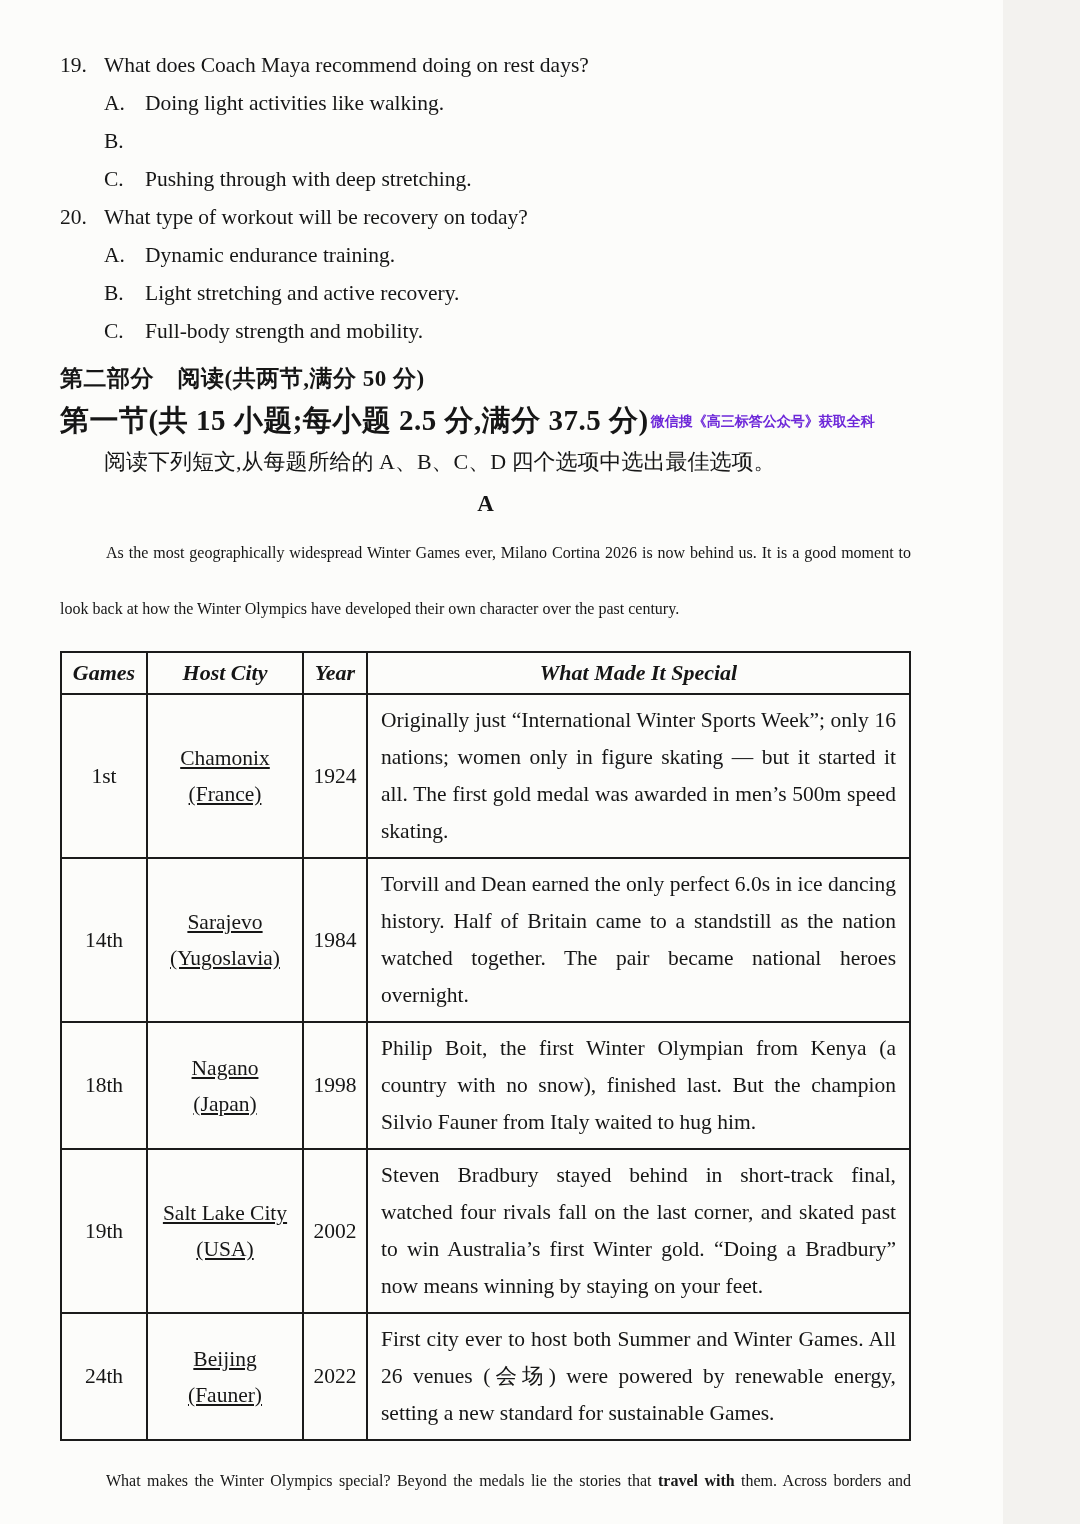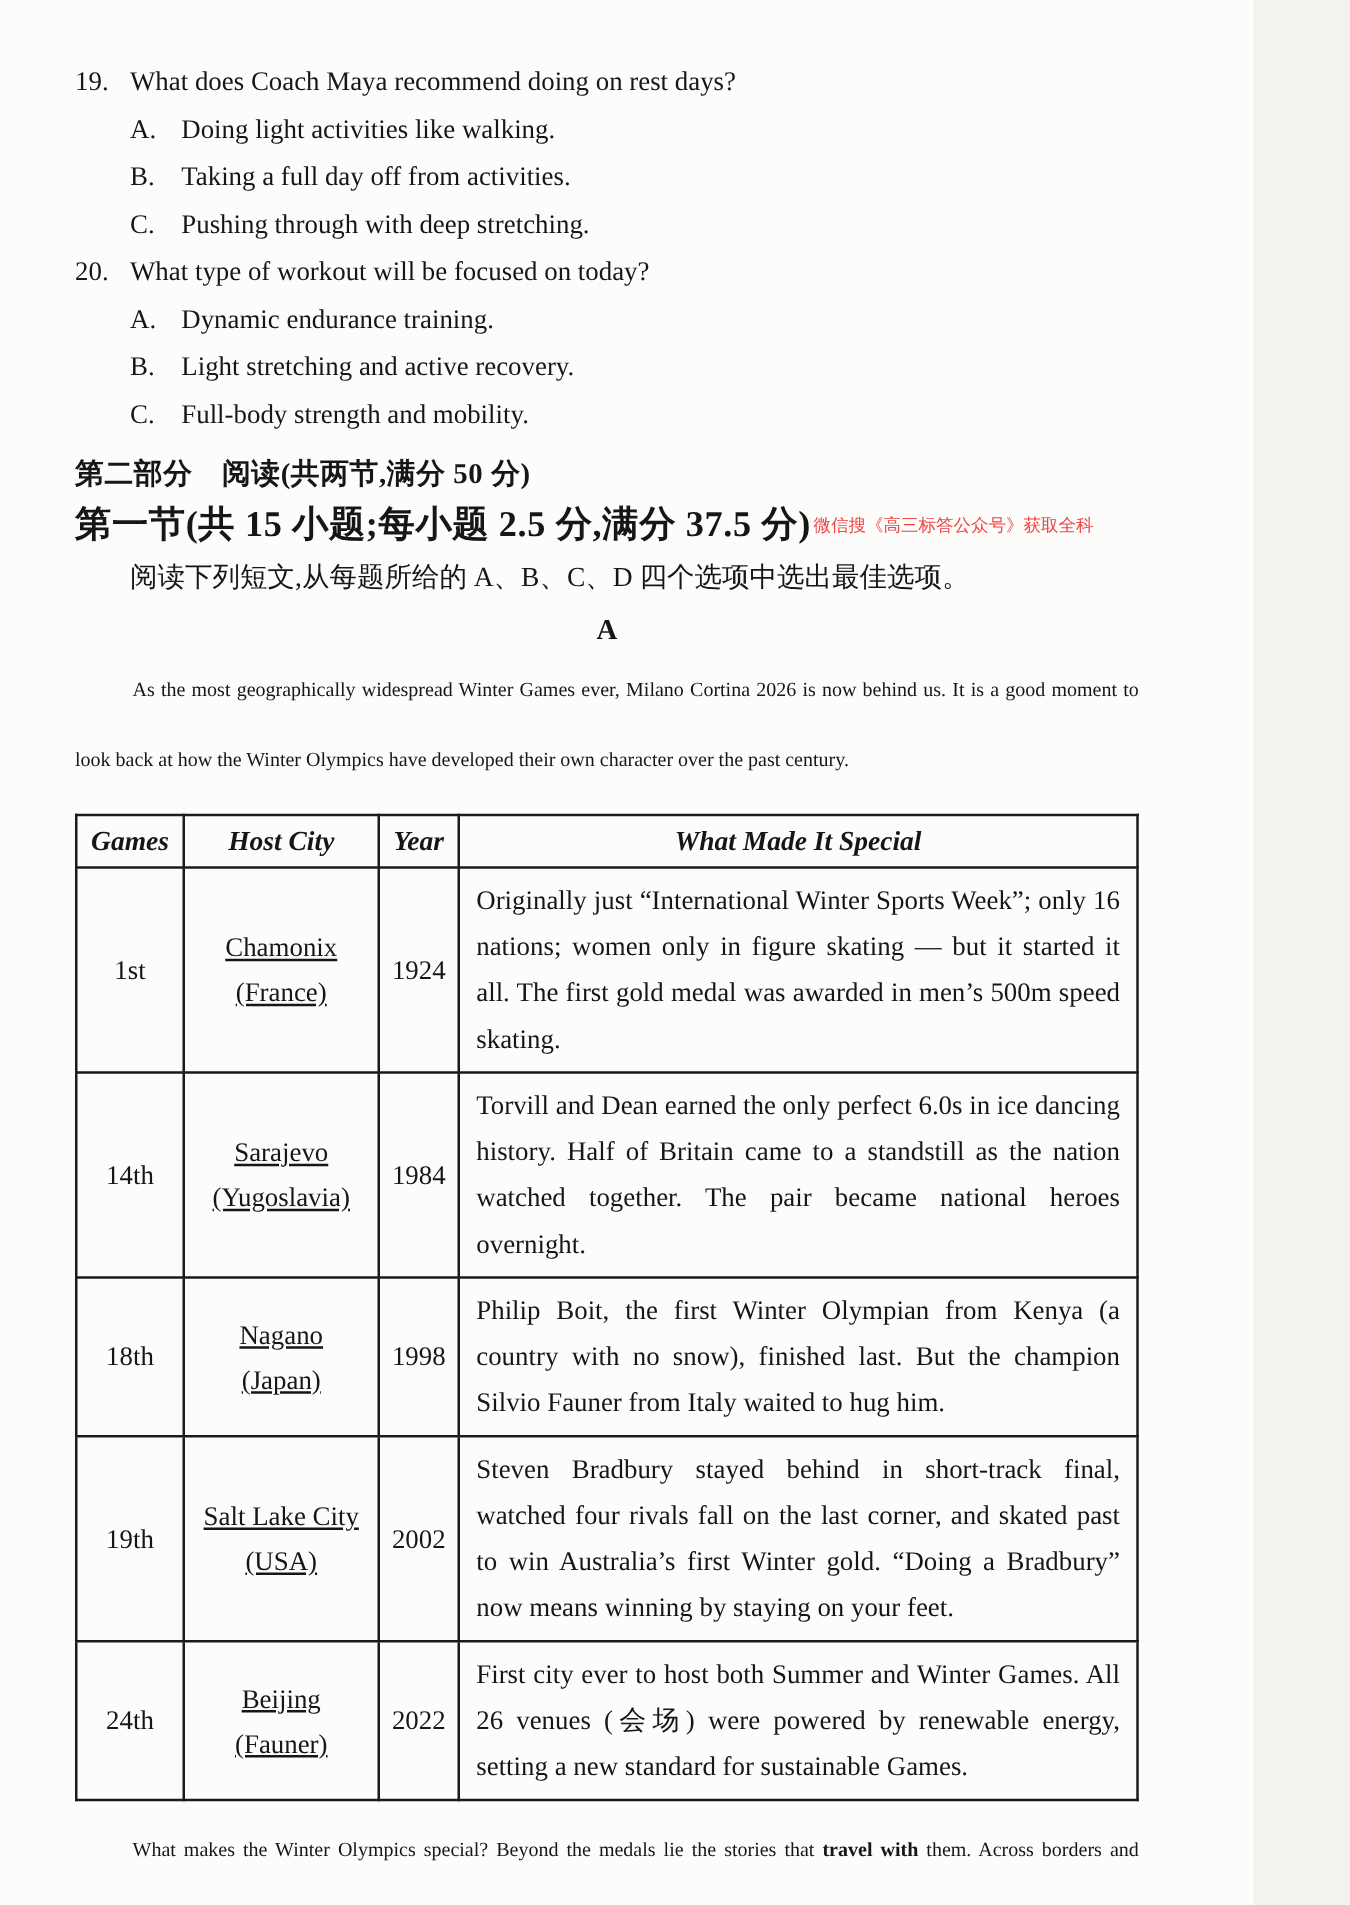--- a/index.html
+++ b/index.html
@@ -33,22 +33,22 @@
   }
   .node-heading-row { display: flex; align-items: baseline; }
   .node-heading {
     font-weight: 700;
     font-size: 29px;
     line-height: 42px;
     letter-spacing: 0.5px;
   }
   .watermark {
     font-size: 14px;
-    font-weight: 400;
-    color: #ef4444;
+    font-weight: 700;
+    color: #6d28d9;
     margin-left: 2px;
     position: relative;
     top: -4px;
   }
   .instruction {
     margin-left: 44px;
     font-size: 22px;
     line-height: 42px;
     font-weight: 500;
   }
@@ -116,32 +116,31 @@
     <div class="q-line">
       <span class="q-num">19.</span>
       <span class="q-text">What does Coach Maya recommend doing on rest days?</span>
     </div>
     <div class="option">
       <span class="opt-label">A.</span>
       <span>Doing light activities like walking.</span>
     </div>
     <div class="option">
       <span class="opt-label">B.</span>
-      <span>Taking a full day off from activities.</span>
     </div>
     <div class="option">
       <span class="opt-label">C.</span>
       <span>Pushing through with deep stretching.</span>
     </div>
   </div>
 
   <div>
     <div class="q-line">
       <span class="q-num">20.</span>
-      <span class="q-text">What type of workout will be focused on today?</span>
+      <span class="q-text">What type of workout will be recovery on today?</span>
     </div>
     <div class="option">
       <span class="opt-label">A.</span>
       <span>Dynamic endurance training.</span>
     </div>
     <div class="option">
       <span class="opt-label">B.</span>
       <span>Light stretching and active recovery.</span>
     </div>
     <div class="option">

